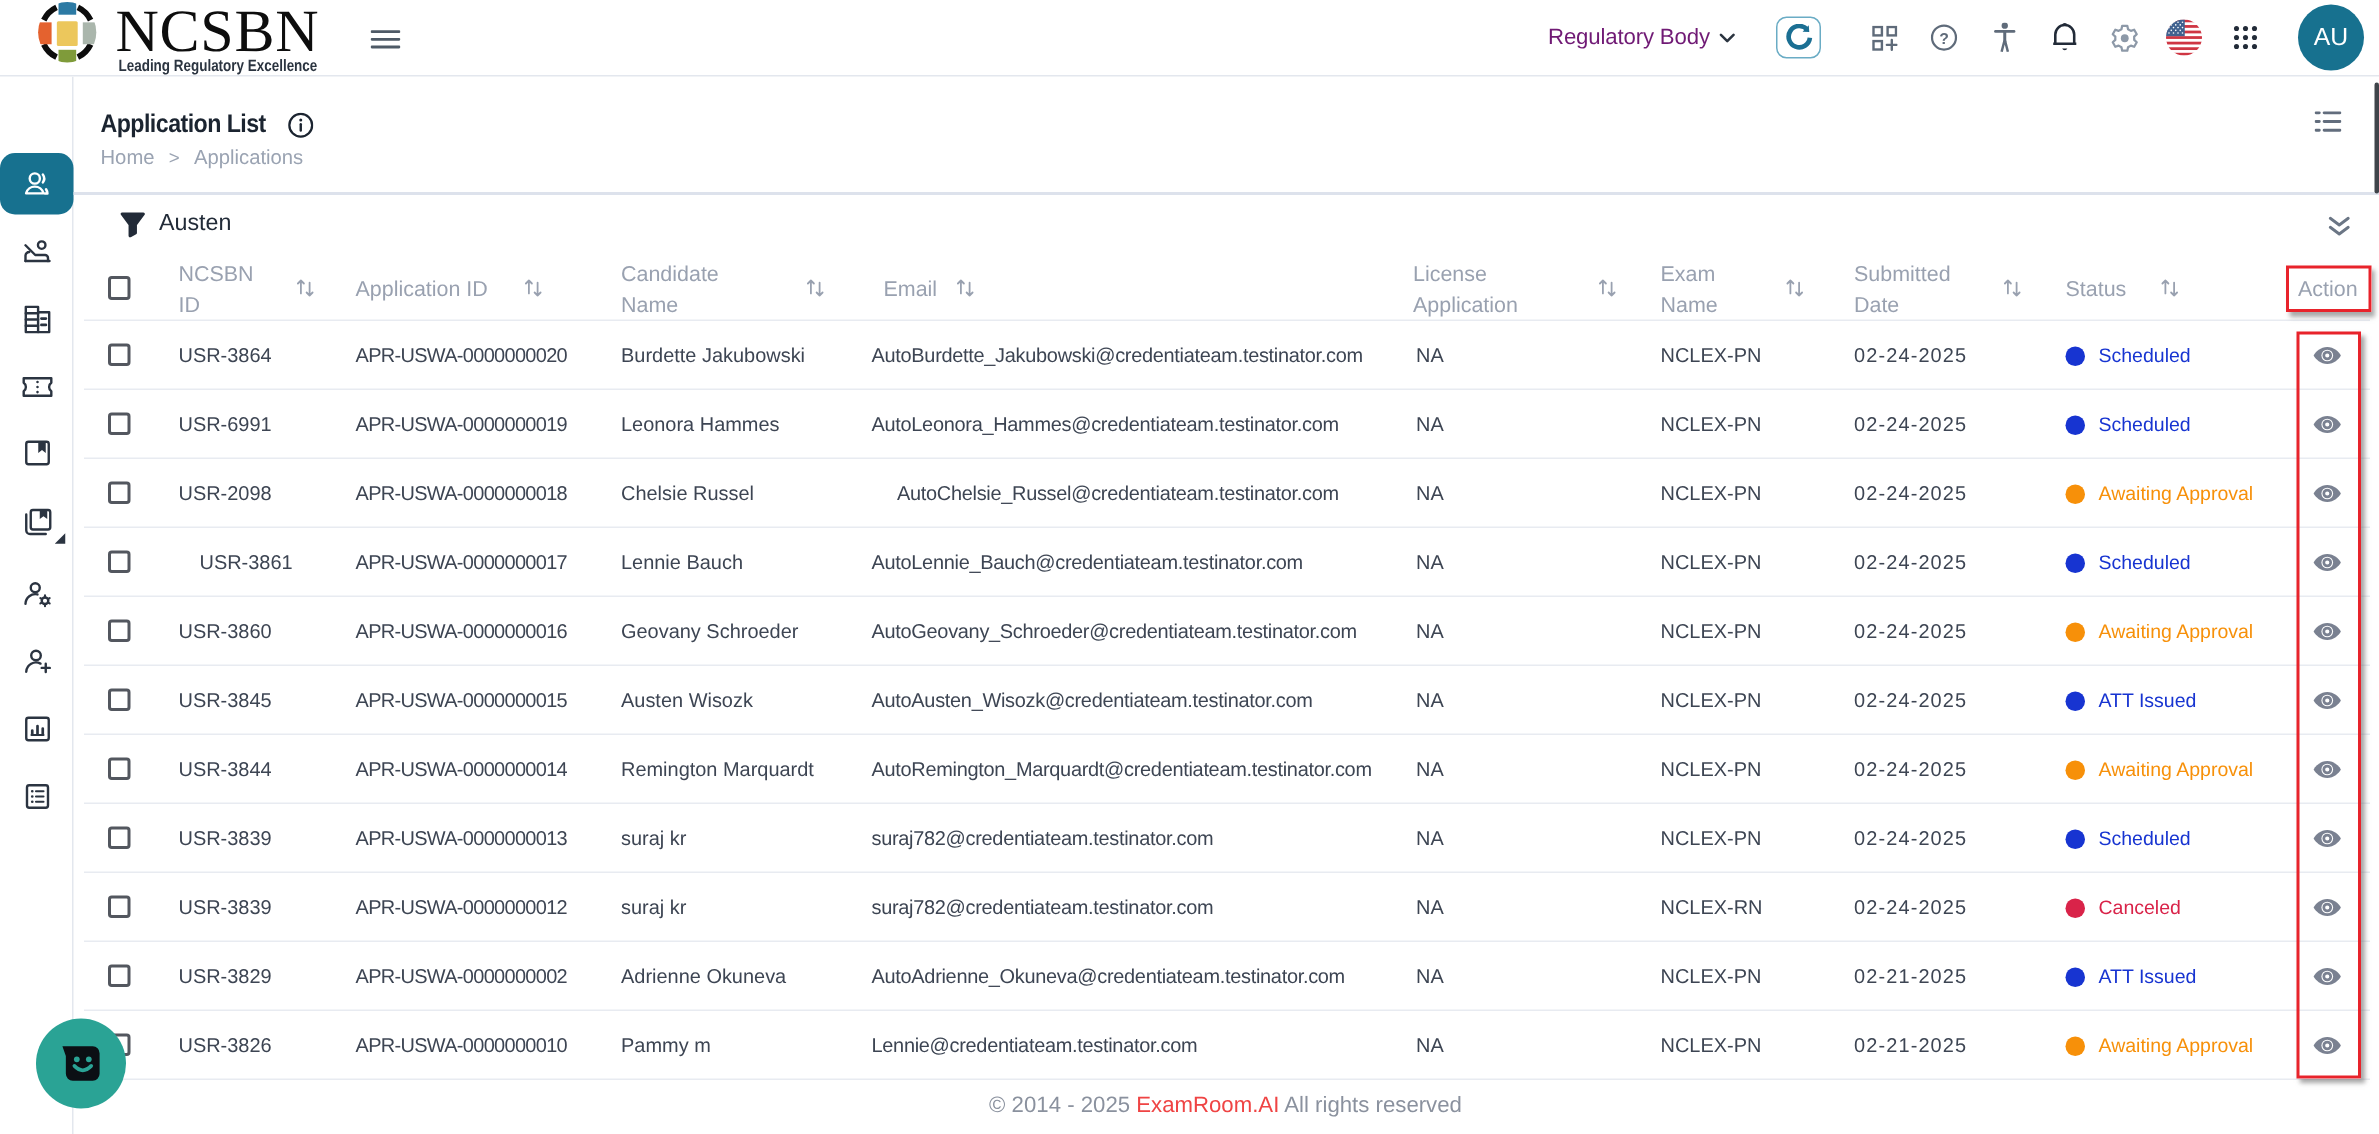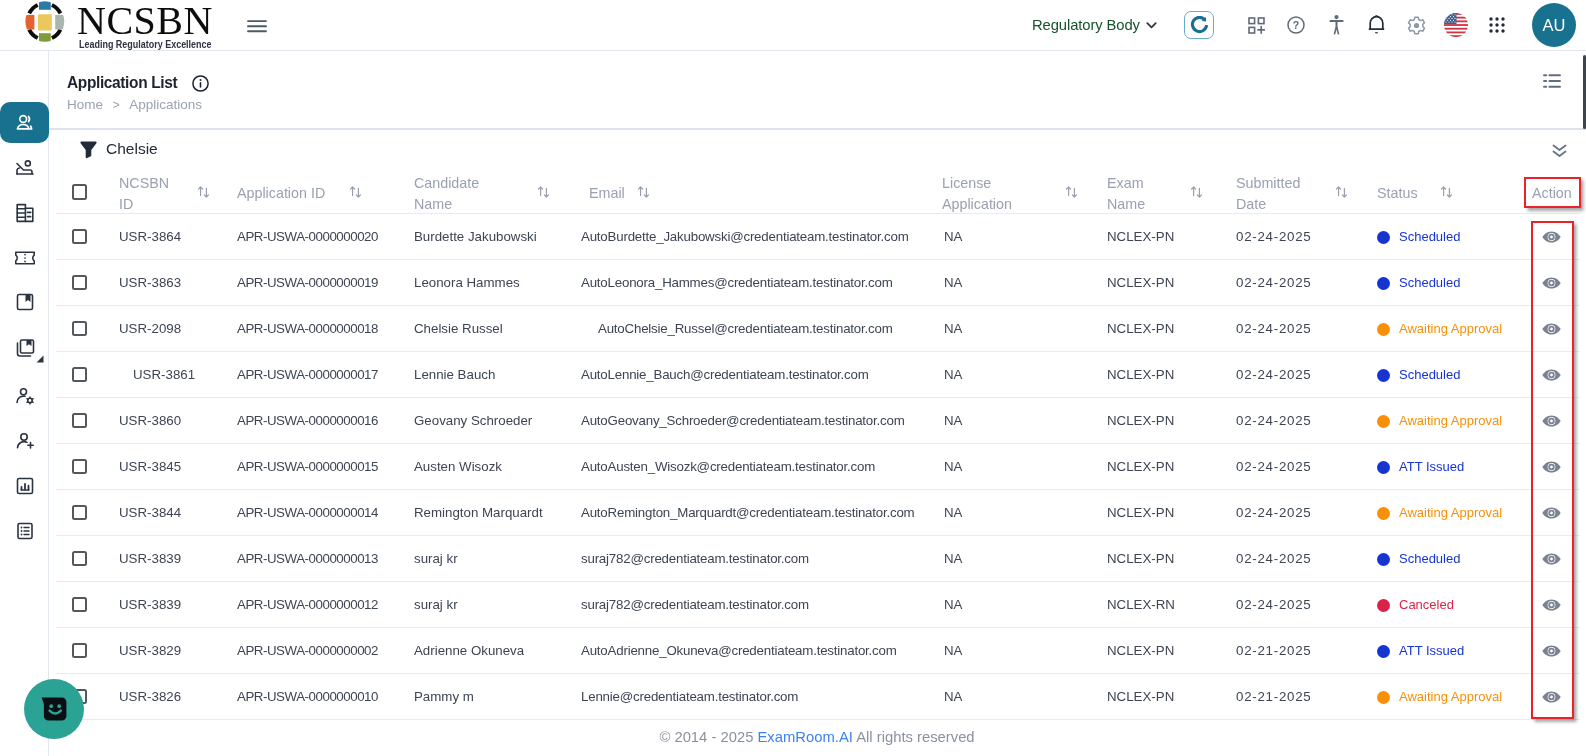--- a/index.html
+++ b/index.html
@@ -1,35 +1,35 @@
 <!DOCTYPE html>
 <html><head><meta charset="utf-8">
 <style>
 * { margin:0; padding:0; box-sizing:border-box; }
 html,body { width:1586px; height:756px; font-family:"Liberation Sans",sans-serif; background:#fff; overflow:hidden; }
 .abs { position:absolute; }
 .topbar { position:absolute; left:0; top:0; width:1586px; height:51px; background:#fff; border-bottom:1px solid #e3e7ee; z-index:5; }
 .sidebar { position:absolute; left:0; top:51px; width:48.5px; height:705px; background:#fff; border-right:1px solid #e3e7ee; }
-.regbody { position:absolute; left:1032px; top:17px; font-size:14.8px; font-weight:500; color:#14532d; letter-spacing:-0.1px; }
+.regbody { position:absolute; left:1032px; top:17px; font-size:14.8px; font-weight:500; color:#701a75; letter-spacing:-0.1px; }
 .title { position:absolute; left:67px; top:73px; font-size:17px; font-weight:700; color:#1b2430; letter-spacing:-0.4px; transform:scale(0.91,1); transform-origin:0 50%; }
 .crumb { position:absolute; left:67px; top:97px; font-size:13.5px; color:#9aa3b2; }
 .divider { position:absolute; left:49px; top:128px; width:1537px; height:1.5px; background:#dde2ec; }
 .filters { position:absolute; left:106px; top:140px; font-size:15.5px; font-weight:500; color:#222b38; }
 .th { font-size:14.3px; color:#99a1b0; line-height:20.5px; white-space:nowrap; }
 .td { font-size:13.3px; color:#3d4553; line-height:20px; white-space:nowrap; }
 .td.ap { letter-spacing:-0.45px; }
 .td.st { font-size:13px; }
 .td.em { letter-spacing:-0.2px; }
 .cb { width:15.5px; height:15.5px; border:2px solid #53575f; border-radius:2.5px; background:#fff; }
 .rowline { left:56px; width:1524px; height:1px; background:#e8ebf1; }
 .dot { width:13px; height:13px; border-radius:50%; }
 .redbox1 { position:absolute; left:1523.5px; top:177px; width:57px; height:31px; border:2.8px solid #e8232b; box-shadow:2.5px 3px 3px rgba(110,110,110,0.6); }
 .redbox2 { position:absolute; left:1531px; top:221px; width:43px; height:497.5px; border:2.8px solid #e8232b; box-shadow:2.5px 3px 3px rgba(110,110,110,0.6); }
 .footer { position:absolute; left:48px; top:728.5px; width:1538px; text-align:center; font-size:14.8px; color:#8a919e; }
-.footer a { color:#3b82f6; text-decoration:none; }
+.footer a { color:#ef4444; text-decoration:none; }
 </style></head>
 <body>
 <div class="topbar">
 <svg class="abs" style="left:25px;top:1px" width="40" height="41" viewBox="0 0 40 41">
   <defs>
         <clipPath id="gc">
           <ellipse cx="19.8" cy="20.5" rx="19.4" ry="20.2"></ellipse>
         </clipPath>
       </defs>
   <g stroke="#0d0d0d" stroke-width="3.9" fill="none">
@@ -205,21 +205,21 @@
     <circle cx="8.5" cy="5" r="1" fill="#1b2430"></circle>
   </svg>
 <div class="crumb">Home<span style="padding:0 9.5px;font-size:12.5px">&gt;</span>Applications</div>
 <svg class="abs" style="left:1543px;top:73px" width="18" height="16" viewBox="0 0 18 16" stroke="#626d7d" stroke-width="1.9" stroke-linecap="round">
     <path d="M1 2.2 H3.2 M6.4 2.2 H17 M1 8 H3.2 M6.4 8 H17 M1 13.8 H3.2 M6.4 13.8 H17"></path>
   </svg>
 <div class="divider"></div>
 <svg class="abs" style="left:80px;top:141px" width="17" height="18" viewBox="0 0 17 18" fill="none" stroke="#222b38" stroke-width="2" stroke-linejoin="round">
     <path d="M1.4 1.6 H15.6 L10.3 8.7 V14.3 L6.7 16.2 V8.7 Z" fill="#222b38"></path>
   </svg>
-<div class="filters">Chelsie</div>
+<div class="filters">Austen</div>
 <svg class="abs" style="left:1551px;top:142px" width="17" height="17" viewBox="0 0 17 17" fill="none" stroke="#6b7685" stroke-width="1.9" stroke-linecap="round" stroke-linejoin="round">
     <path d="M2.5 3.5 L8.5 8 L14.5 3.5 M2.5 9.5 L8.5 14 L14.5 9.5"></path>
   </svg>
 <div class="abs rowline" style="top:213px"></div>
 <span class="cb abs" style="left:71.5px;top:184px"></span>
 <div class="th abs" style="left:119px;top:173px">NCSBN<br>ID</div>
 <svg class="abs" style="left:196.0px;top:184px" width="15" height="16" viewBox="0 0 15 16" fill="none" stroke="#99a1b0" stroke-width="1.2" stroke-linecap="round" stroke-linejoin="round">
 <path d="M4.6 11.6 V3 M2.6 5 L4.6 3 L6.6 5"></path>
 <path d="M10.4 4.4 V13 M8.4 11 L10.4 13 L12.4 11"></path>
   </svg>
@@ -270,21 +270,21 @@
 <span class="td abs" style="left:1236px;top:226.5px;letter-spacing:0.75px">02-24-2025</span>
 <span class="dot abs" style="left:1376.8999999999999px;top:231.1px;background:#1734d1"></span>
 <span class="td st abs" style="left:1399px;top:226.5px;color:#1734d1">Scheduled</span>
 <svg class="abs" style="left:1542.0px;top:230.5px" width="19" height="12" viewBox="0 0 19 12">
 <path fill="#7a8191" d="M9.5 0.4 C5.1 0.4 1.8 3.4 0.4 6 C1.8 8.6 5.1 11.6 9.5 11.6 C13.9 11.6 17.2 8.6 18.6 6 C17.2 3.4 13.9 0.4 9.5 0.4 Z"></path>
 <circle cx="9.5" cy="6" r="3.9" fill="#fff"></circle>
     <circle cx="9.5" cy="6" r="2.3" fill="none" stroke="#7a8191" stroke-width="1.8"></circle>
   </svg>
 <div class="rowline abs" style="top:304.5px"></div>
 <span class="cb abs" style="left:71.5px;top:274.5px"></span>
-<span class="td abs" style="left:119px;top:272.5px">USR-3863</span>
+<span class="td abs" style="left:119px;top:272.5px">USR-6991</span>
 <span class="td ap abs" style="left:237px;top:272.5px">APR-USWA-0000000019</span>
 <span class="td abs" style="left:414px;top:272.5px">Leonora Hammes</span>
 <span class="td em abs" style="left:581px;top:272.5px">AutoLeonora_Hammes@credentiateam.testinator.com</span>
 <span class="td abs" style="left:944px;top:272.5px">NA</span>
 <span class="td abs" style="left:1107px;top:272.5px">NCLEX-PN</span>
 <span class="td abs" style="left:1236px;top:272.5px;letter-spacing:0.75px">02-24-2025</span>
 <span class="dot abs" style="left:1376.8999999999999px;top:277.1px;background:#1734d1"></span>
 <span class="td st abs" style="left:1399px;top:272.5px;color:#1734d1">Scheduled</span>
 <svg class="abs" style="left:1542.0px;top:276.5px" width="19" height="12" viewBox="0 0 19 12">
 <path fill="#7a8191" d="M9.5 0.4 C5.1 0.4 1.8 3.4 0.4 6 C1.8 8.6 5.1 11.6 9.5 11.6 C13.9 11.6 17.2 8.6 18.6 6 C17.2 3.4 13.9 0.4 9.5 0.4 Z"></path>

